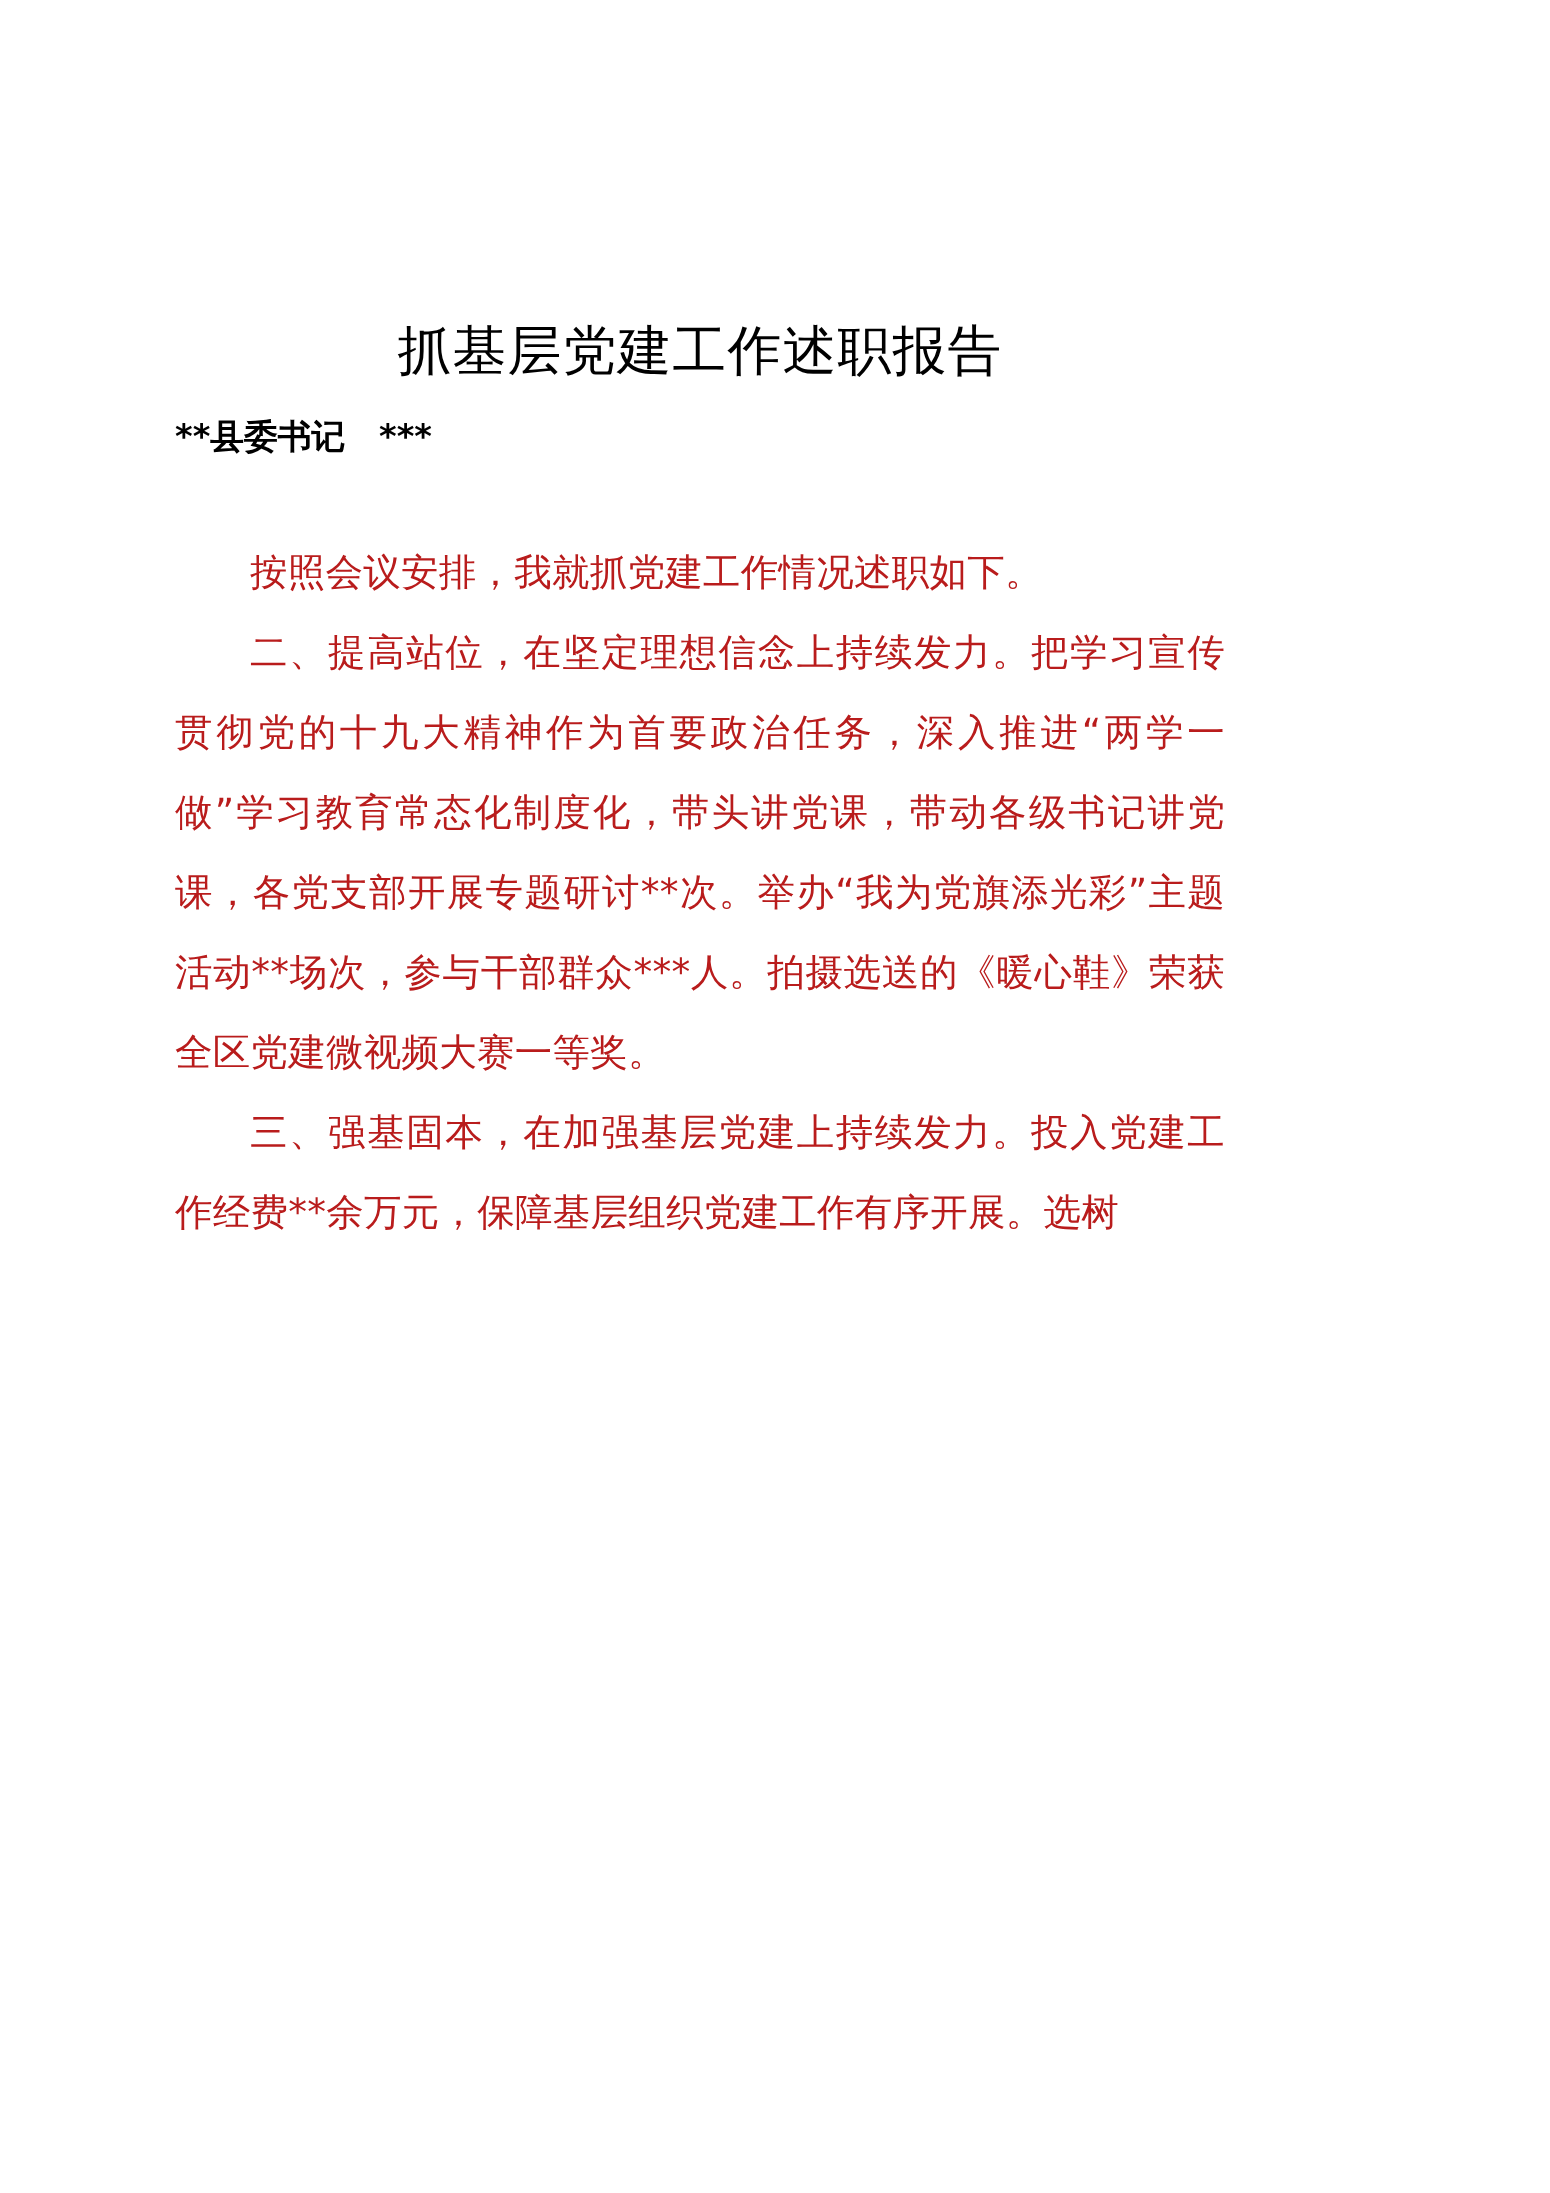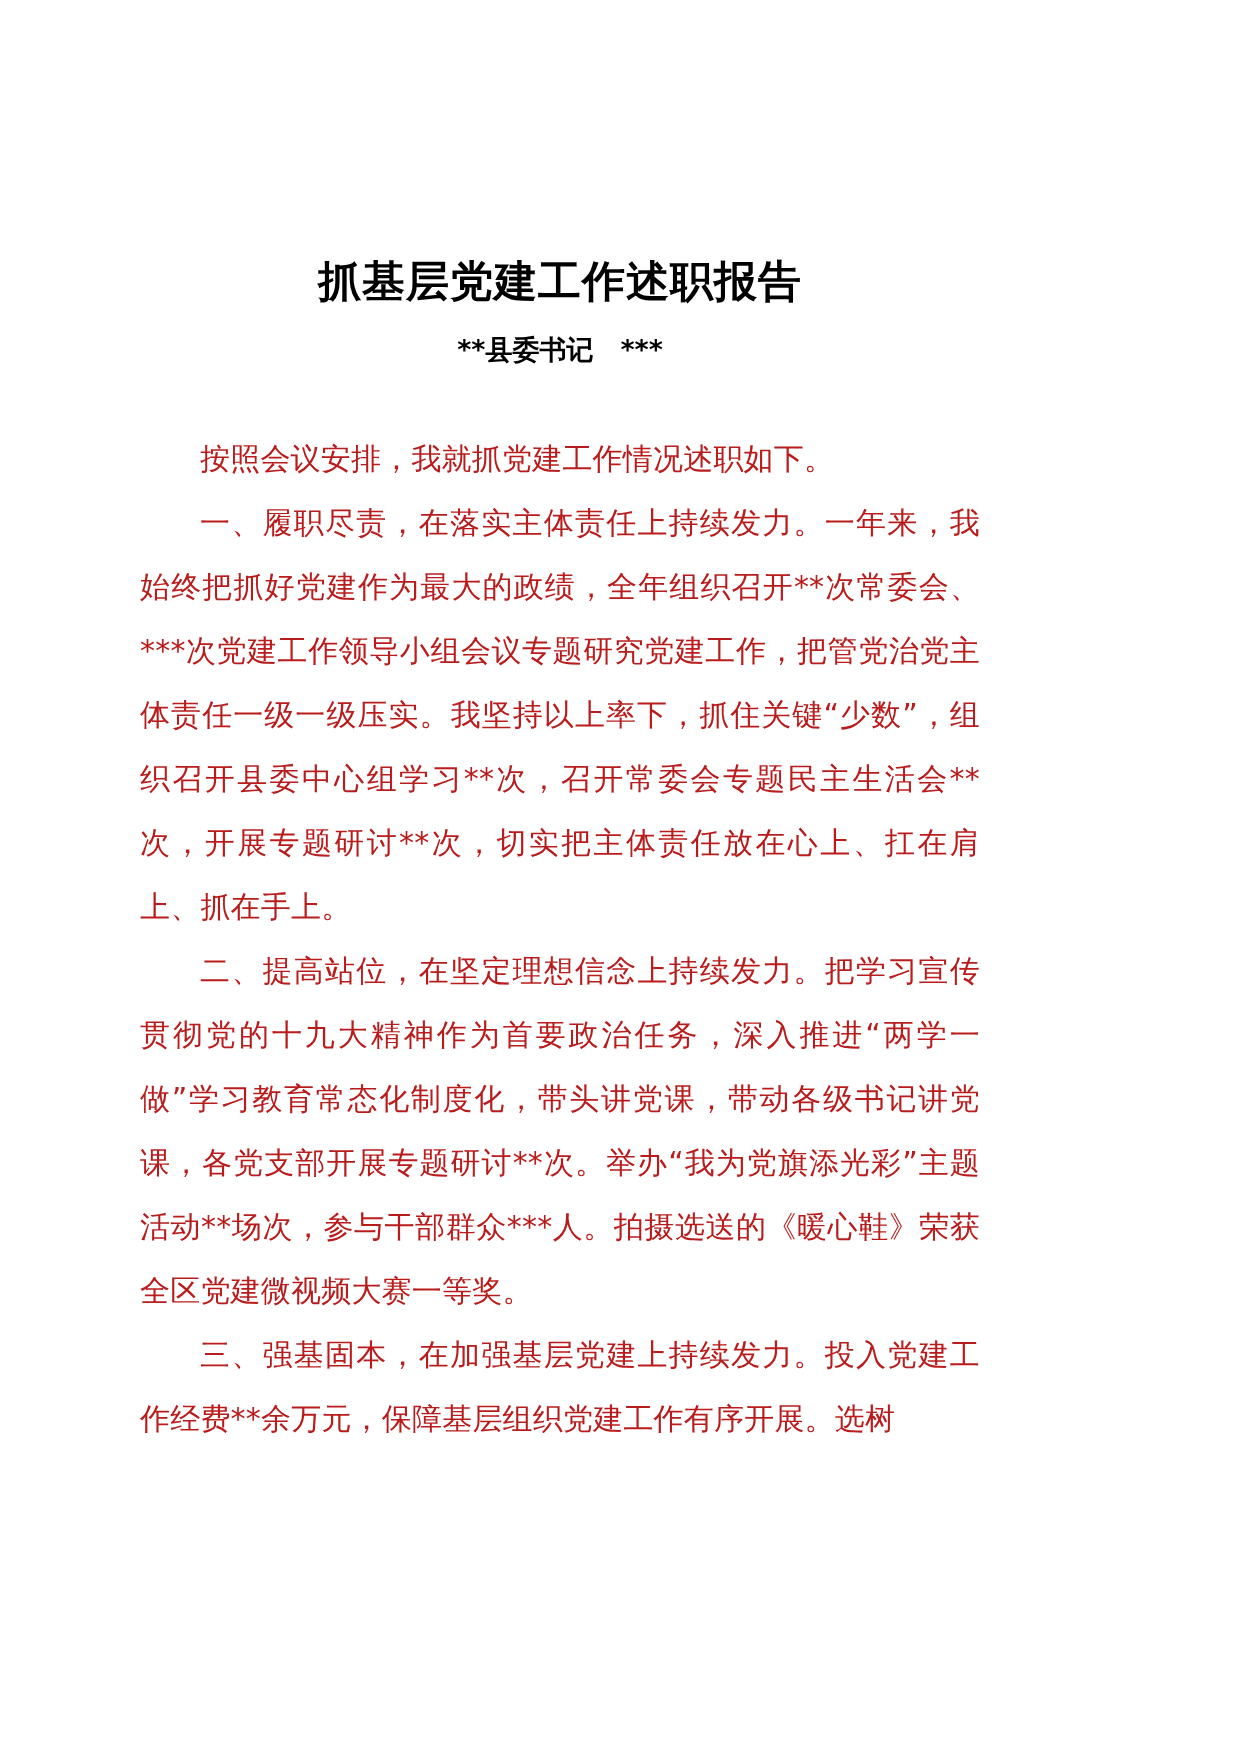--- a/index.html
+++ b/index.html
@@ -25,30 +25,29 @@
     position: absolute;
     left: 140px;
     top: 0;
     width: 840px;
   }
   .doc-title {
     margin: 0;
     padding: 0;
     text-align: center;
     font-size: 43px;
-    font-weight: 700;
+    font-weight: 400;
     letter-spacing: 1px;
     line-height: 1.35;
     padding-top: 252px;
     color: #000;
   }
   .doc-subtitle {
     margin: 0;
     padding: 0;
-    text-align: center;
     font-size: 27px;
     font-weight: 700;
     line-height: 1.6;
     padding-top: 18px;
     color: #000;
     white-space: pre;
   }
   .body-block {
     padding-top: 56px;
   }
@@ -72,19 +71,18 @@
 
 <div class="page">
   <div class="content">
 
     <h1 class="doc-title">抓基层党建工作述职报告</h1>
 
     <div class="doc-subtitle">**县委书记　***</div>
 
     <div class="body-block">
       <p class="para">按照会议安排，我就抓党建工作情况述职如下。</p>
-      <p class="para">一、履职尽责，在落实主体责任上持续发力。一年来，我始终把抓好党建作为最大的政绩，全年组织召开**次常委会、***次党建工作领导小组会议专题研究党建工作，把管党治党主体责任一级一级压实。我坚持以上率下，抓住关键“少数”，组织召开县委中心组学习**次，召开常委会专题民主生活会**次，开展专题研讨**次，切实把主体责任放在心上、扛在肩上、抓在手上。</p>
       <p class="para">二、提高站位，在坚定理想信念上持续发力。把学习宣传贯彻党的十九大精神作为首要政治任务，深入推进“两学一做”学习教育常态化制度化，带头讲党课，带动各级书记讲党课，各党支部开展专题研讨**次。举办“我为党旗添光彩”主题活动**场次，参与干部群众***人。拍摄选送的《暖心鞋》荣获全区党建微视频大赛一等奖。</p>
       <p class="para">三、强基固本，在加强基层党建上持续发力。投入党建工作经费**余万元，保障基层组织党建工作有序开展。选树</p>
     </div>
 
   </div>
 </div>
 
 </body></html>

